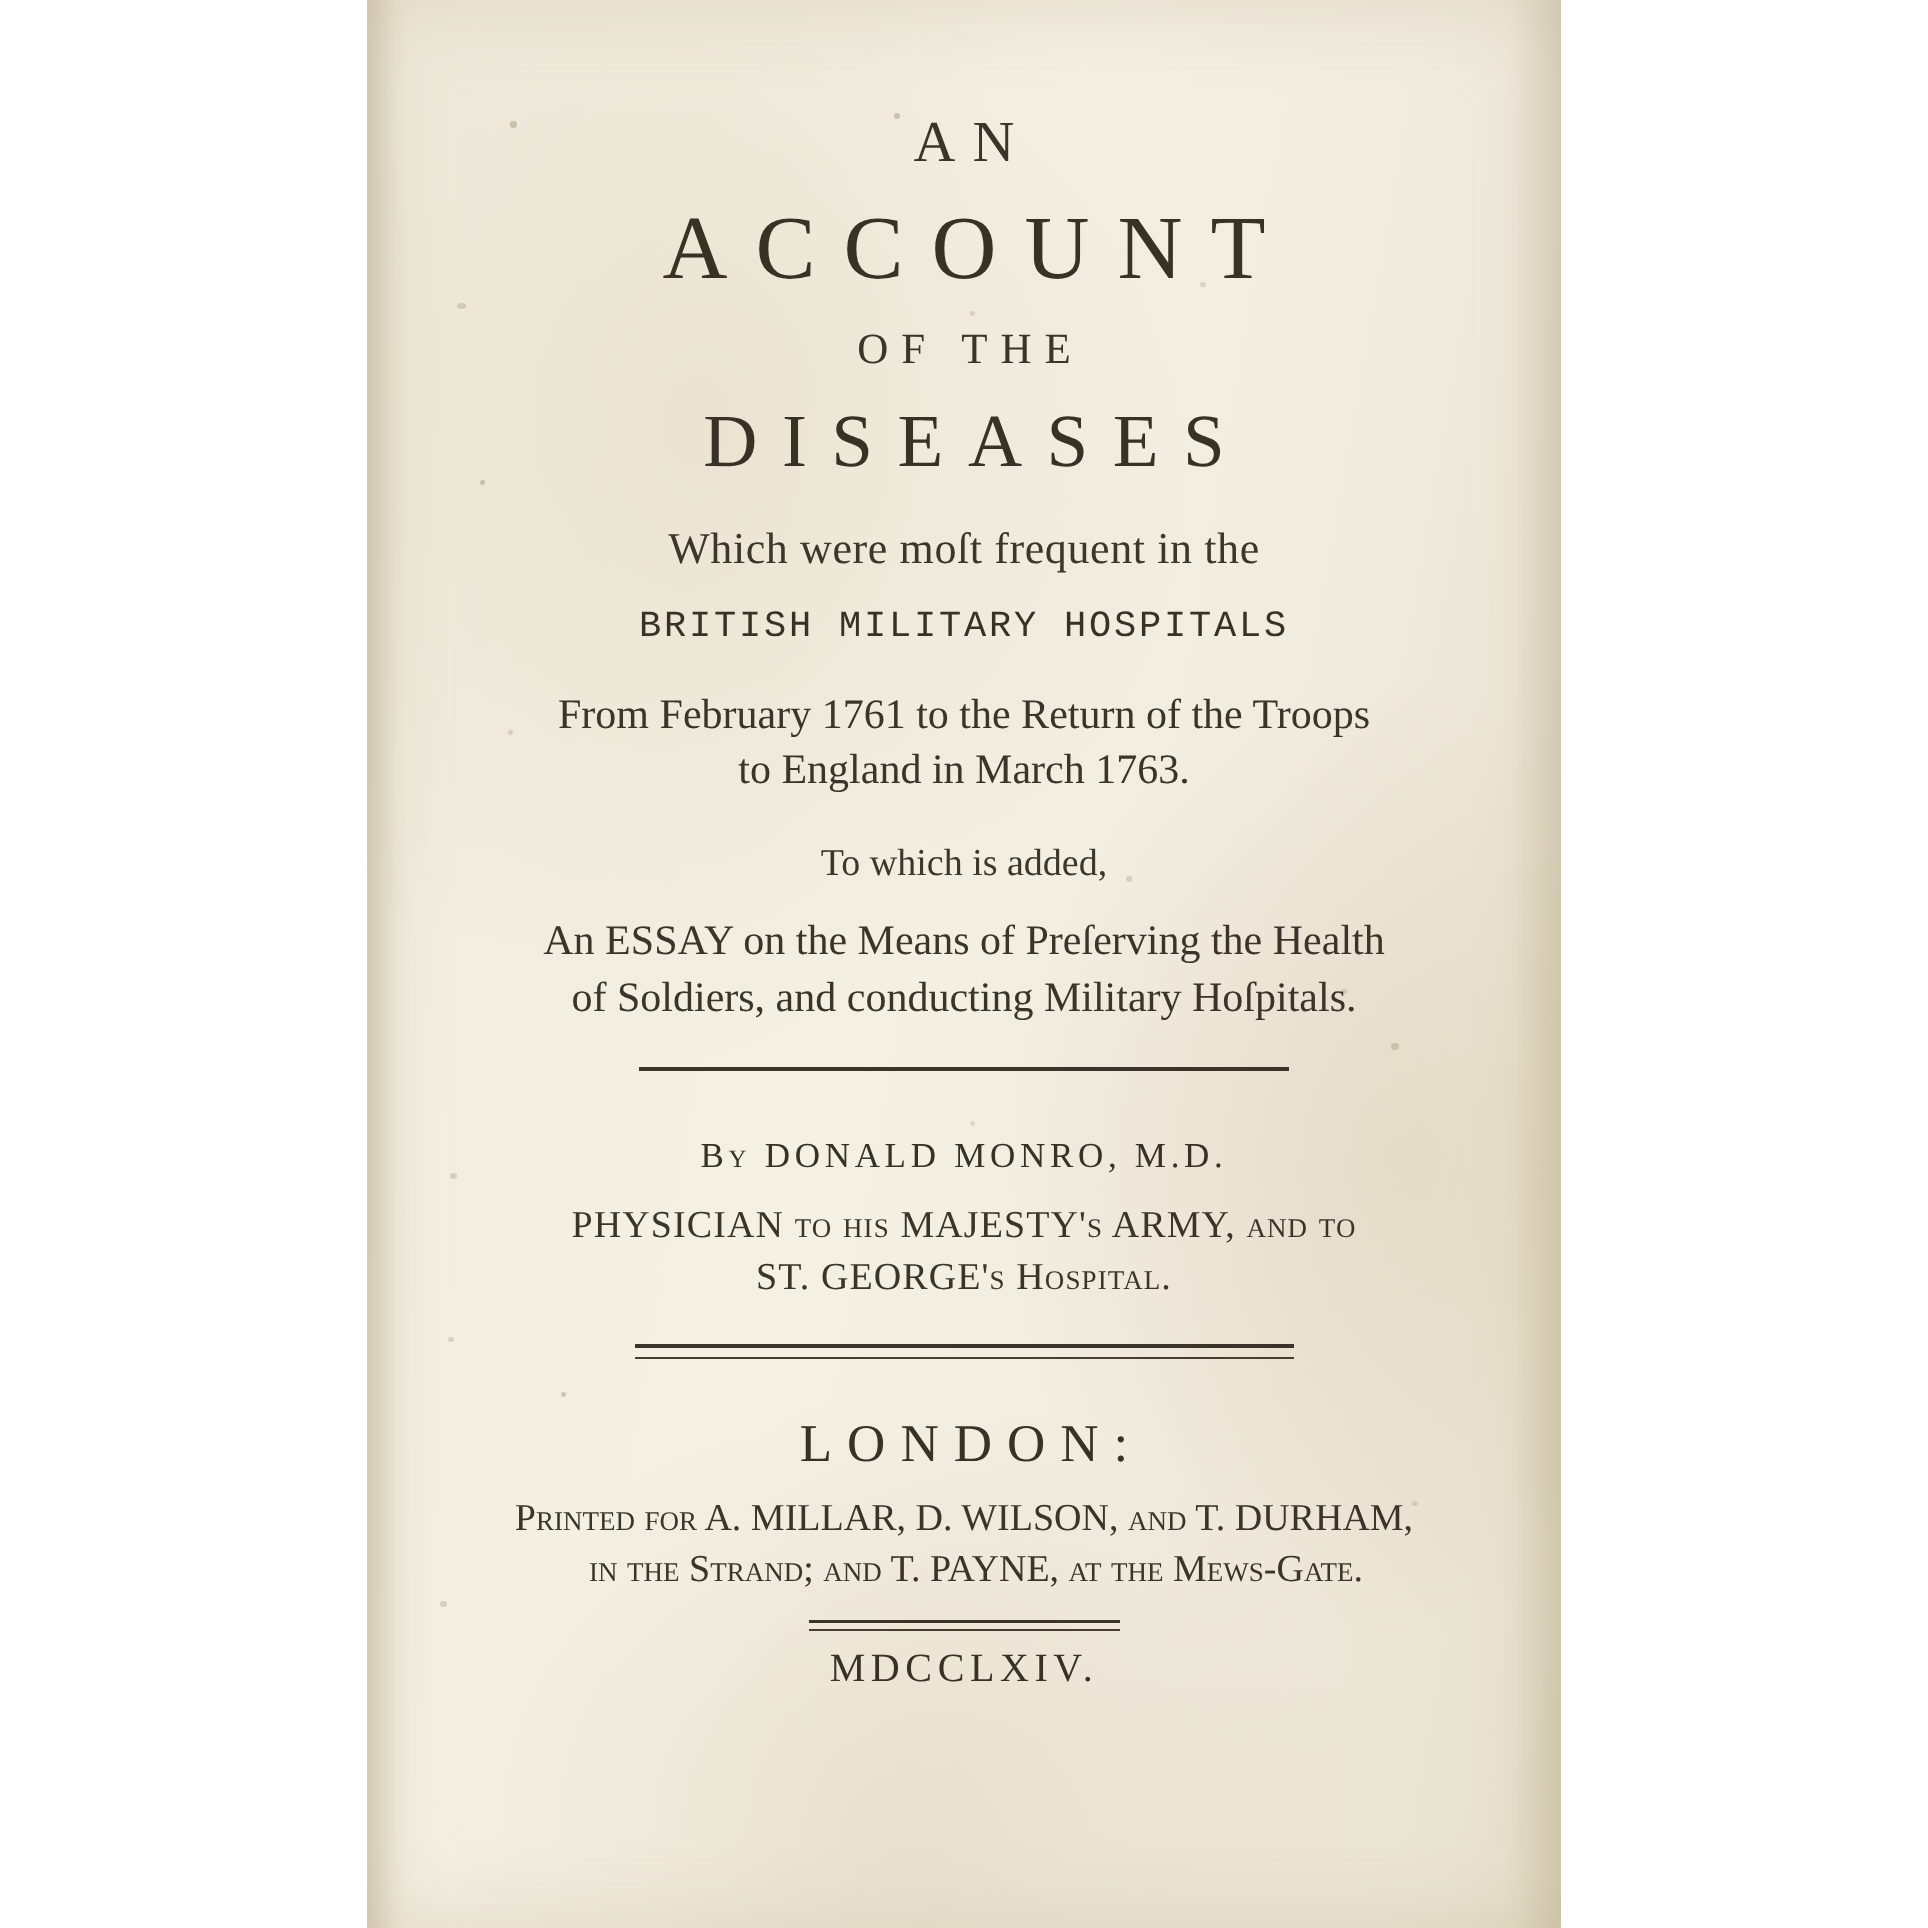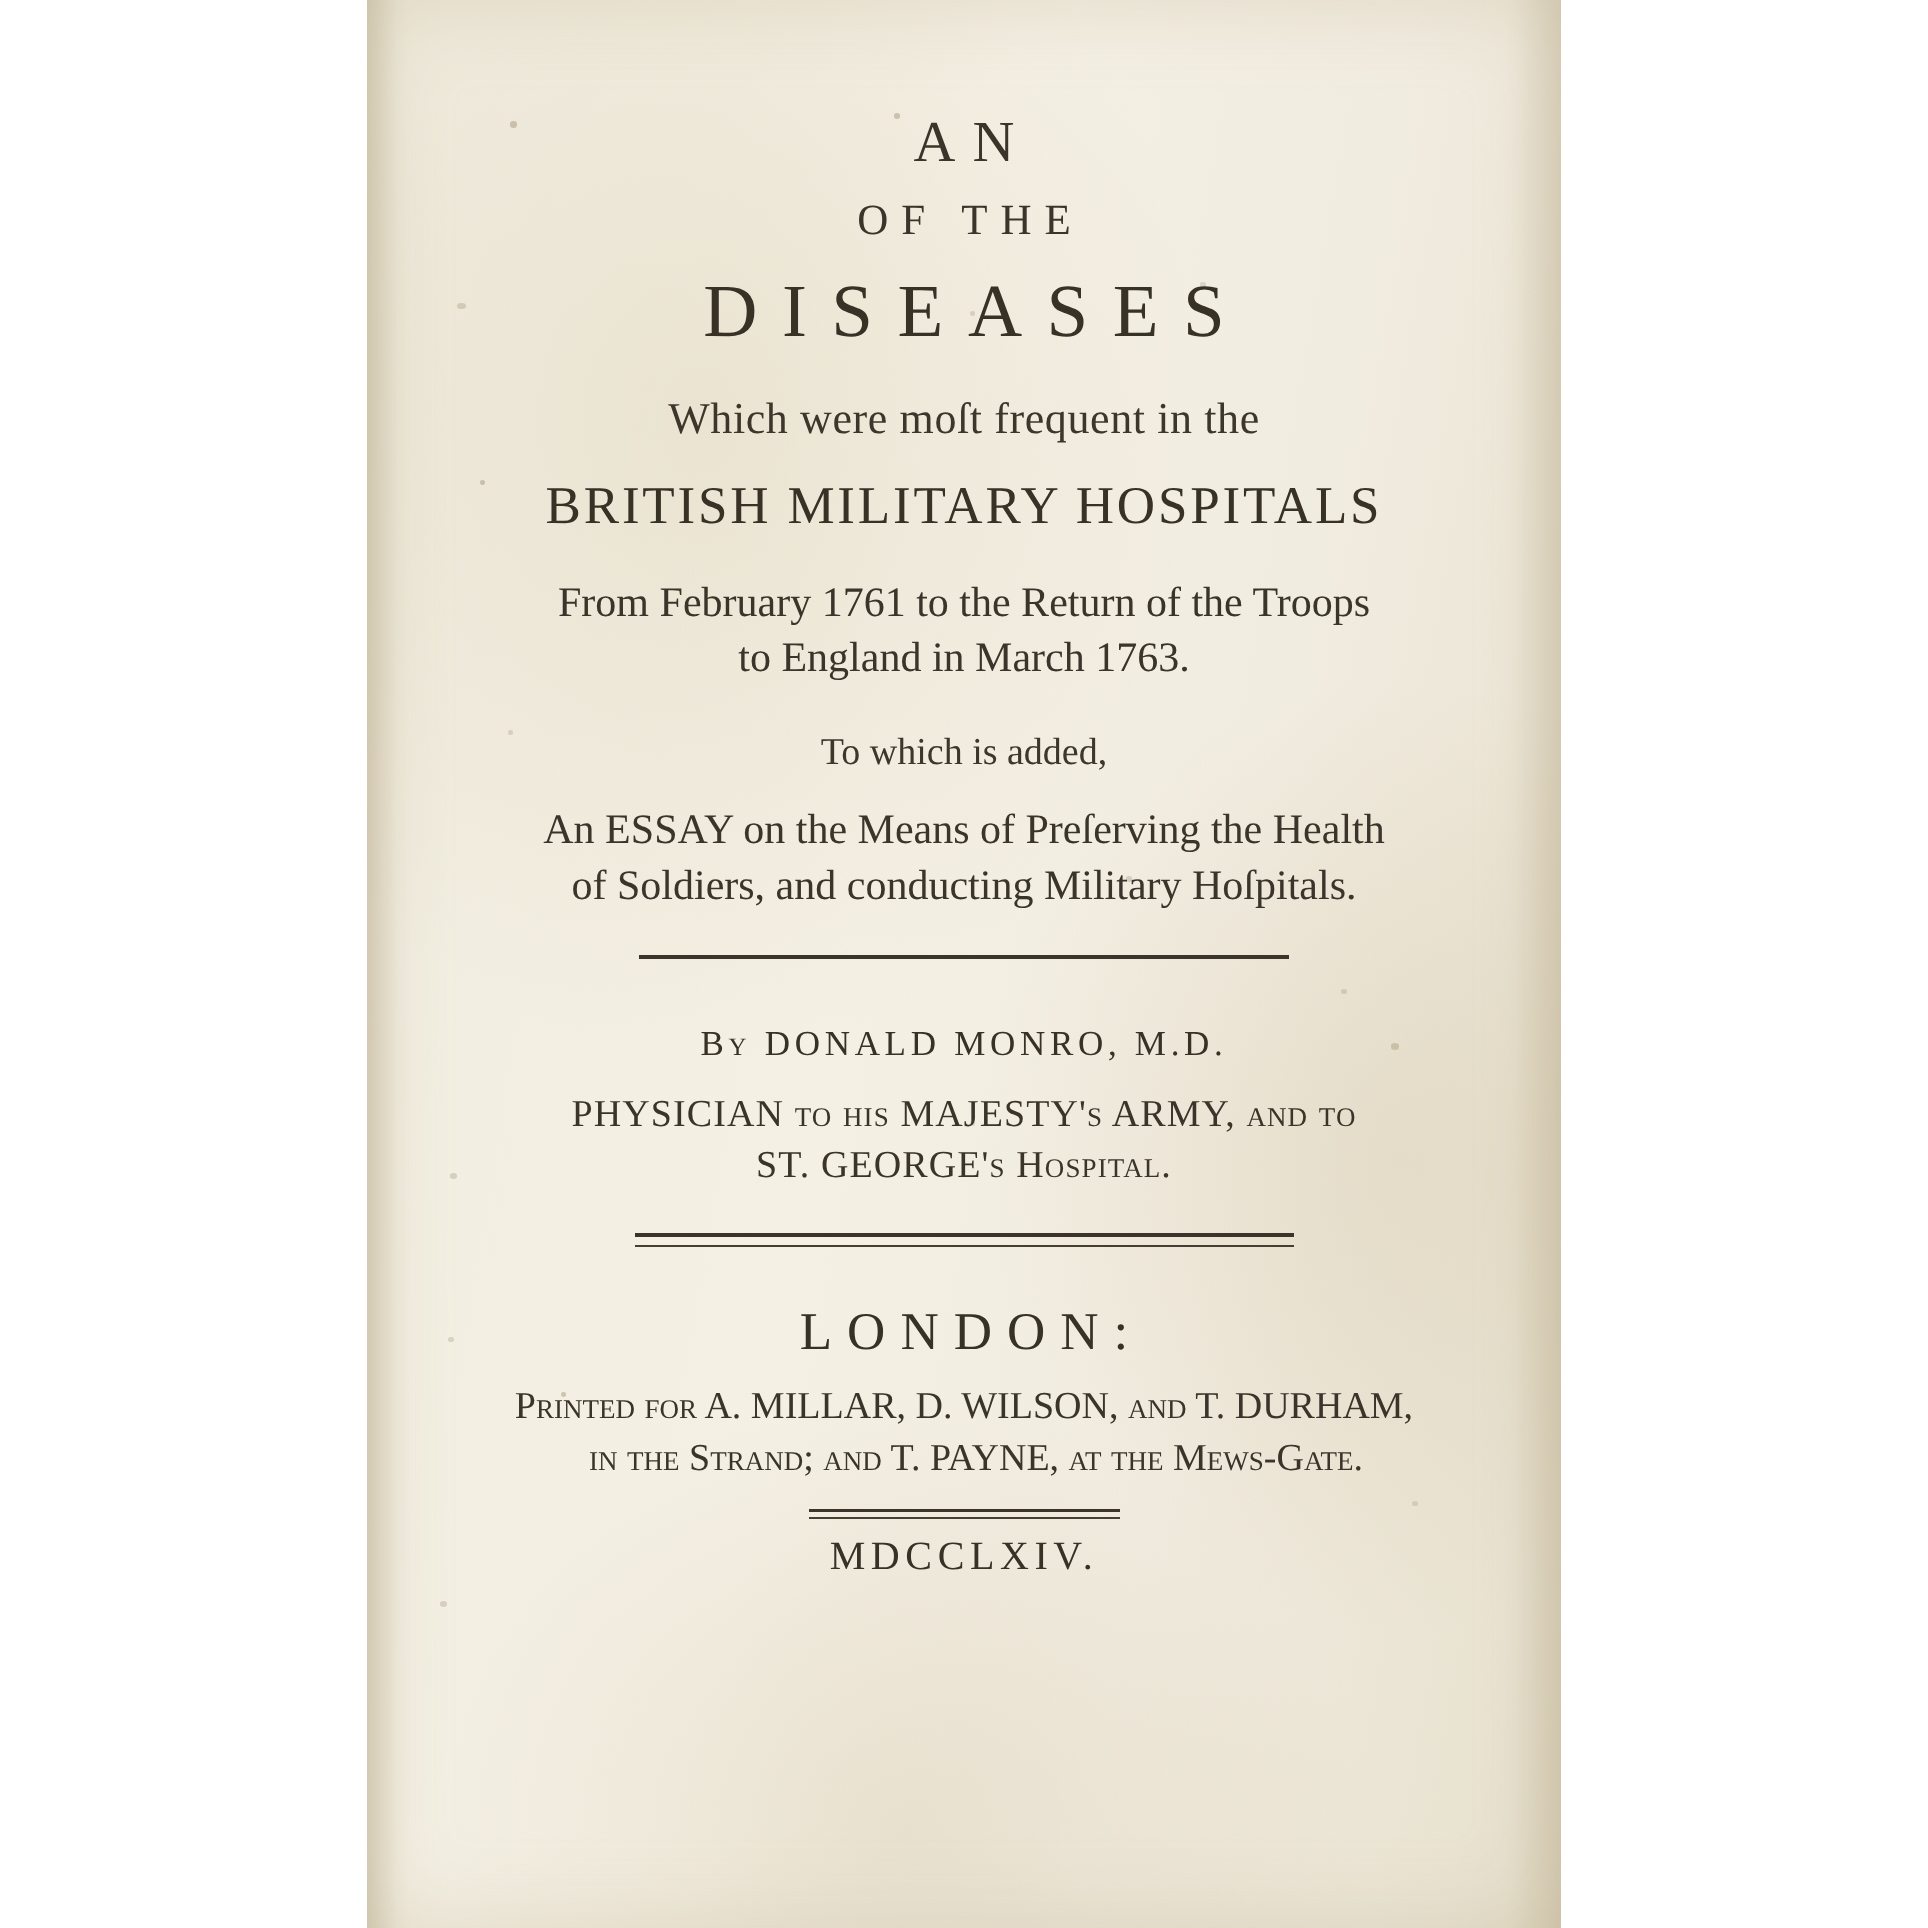--- a/index.html
+++ b/index.html
@@ -109,24 +109,25 @@
     margin-left: 24.5px;
     color: #373126;
   }
   .sub-a {
     font-size: 44px;
     letter-spacing: 0.6px;
     margin-top: 38px;
     color: #3c362b;
   }
   .disp-british {
-    font-size: 53px;
+    font-size: 37px;
     letter-spacing: 2.8px;
     margin-top: 32px;
     color: #373126;
+    font-family: Liberation Mono, monospace;
   }
   .smallcaps {
     font-variant: small-caps;
   }
   .disp-germany {
     font-size: 47px;
     letter-spacing: 0.8px;
     margin-top: 19px;
     color: #3a342a;
   }
@@ -227,20 +228,21 @@
     <span class="speck" style="left:81px; top:1337px; width:5.6px; height:4.7px; background:rgba(120,100,66,0.20);"></span>
     <span class="speck" style="left:194px; top:1392px; width:4.7px; height:4.7px;"></span>
     <span class="speck" style="left:1045px; top:1501px; width:5.6px; height:4.7px; background:rgba(120,100,66,0.18);"></span>
     <span class="speck" style="left:73px; top:1601px; width:6.6px; height:5.6px; background:rgba(120,100,66,0.22);"></span>
     <span class="speck" style="left:603px; top:1121px; width:4.7px; height:4.7px; background:rgba(120,100,66,0.18);"></span>
 
     <div id="typeblock">
 
       <span class="ln disp-an">AN</span>
 
+      <span class="ln disp-account">ACCOUNT</span>
 
       <span class="ln disp-ofthe">OF THE</span>
 
       <span class="ln disp-diseases">DISEASES</span>
 
       <span class="ln sub-a">Which were moſt frequent in the</span>
 
       <span class="ln disp-british smallcaps">BRITISH MILITARY HOSPITALS</span>
 
 

